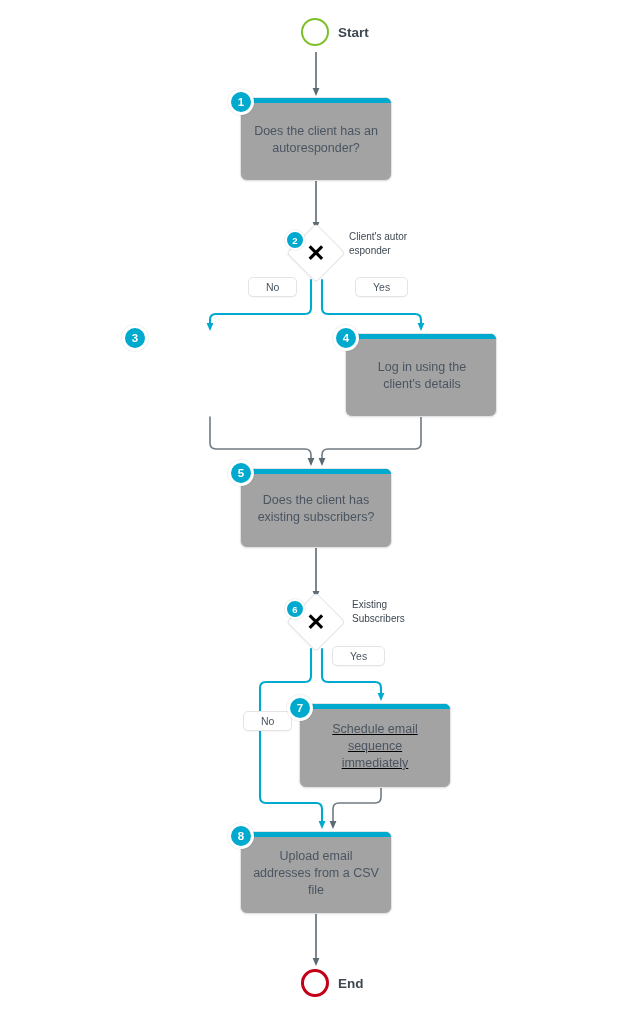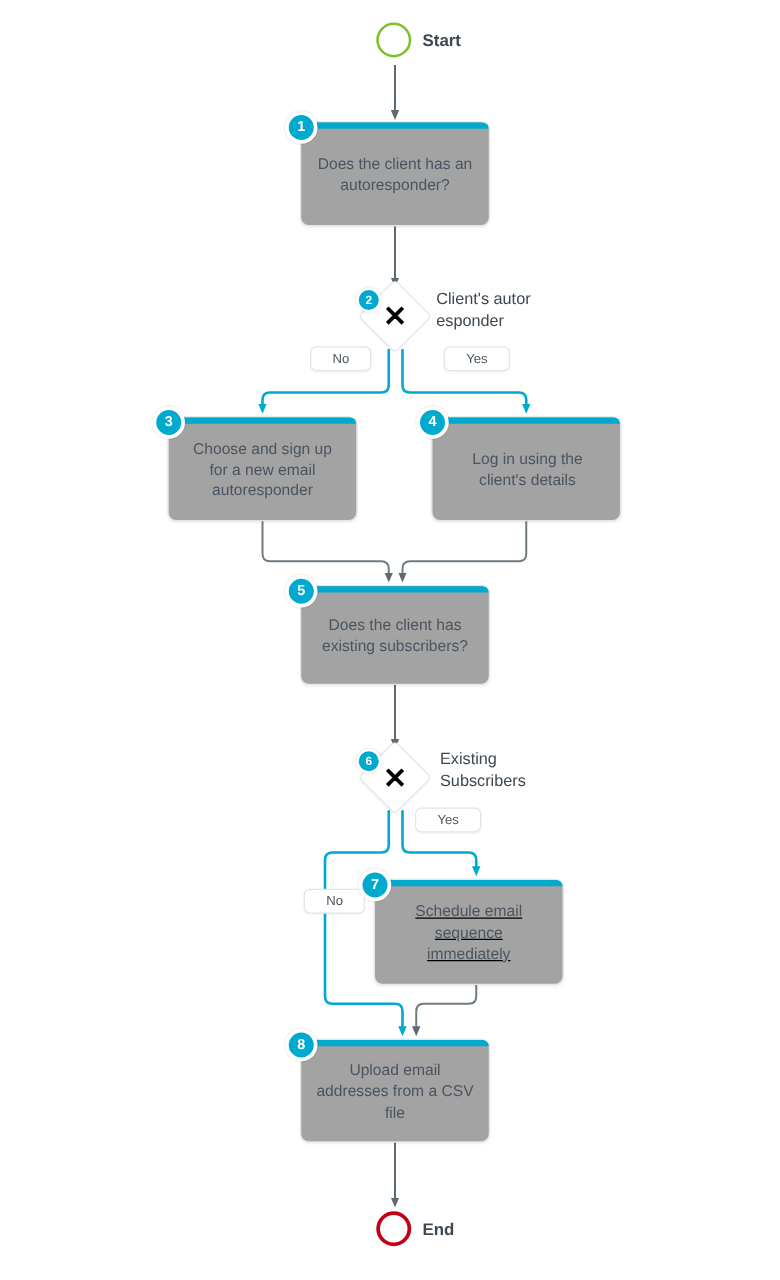--- a/index.html
+++ b/index.html
@@ -120,21 +120,21 @@
     justify-content: center;
     font-size: 23px;
     font-weight: bold;
     color: #000000;
     font-family: "Liberation Sans", sans-serif;
     z-index: 3;
     pointer-events: none;
   }
   .diamond-label {
     position: absolute;
-    font-size: 13px;
+    font-size: 10px;
     line-height: 1.35;
     color: #3d4852;
     white-space: pre-line;
   }
 
   
   .chip {
     position: absolute;
     background: #ffffff;
     border: 1px solid #e2e4e6;
@@ -200,26 +200,20 @@
 
   <div class="diamond" style="left:295px; top:232px;"></div>
   <div class="diamond-x" style="left:295px; top:232px;">✕</div>
   <div class="badge badge-sm" style="left:285px; top:230px;">2</div>
   <div class="diamond-label" style="left:349px; top:230px;">Client's autor
 esponder</div>
 
   <div class="chip" style="left:248px; top:277px;">No</div>
   <div class="chip" style="left:355px; top:277px;">Yes</div>
 
-  <div class="card" style="left:134px; top:333px; width:152px; height:84px;">
-    <div class="card-bar"></div>
-    <div class="card-text">Choose and sign up
-for a new email
-autoresponder</div>
-  </div>
   <div class="badge badge-lg" style="left:122px; top:325px;">3</div>
 
   <div class="card" style="left:345px; top:333px; width:152px; height:84px;padding-left:12px;">
     <div class="card-bar"></div>
     <div class="card-text">Log in using the
 client's details</div>
   </div>
   <div class="badge badge-lg" style="left:333px; top:325px;">4</div>
 
   <div class="card" style="left:240px; top:468px; width:152px; height:80px;">

